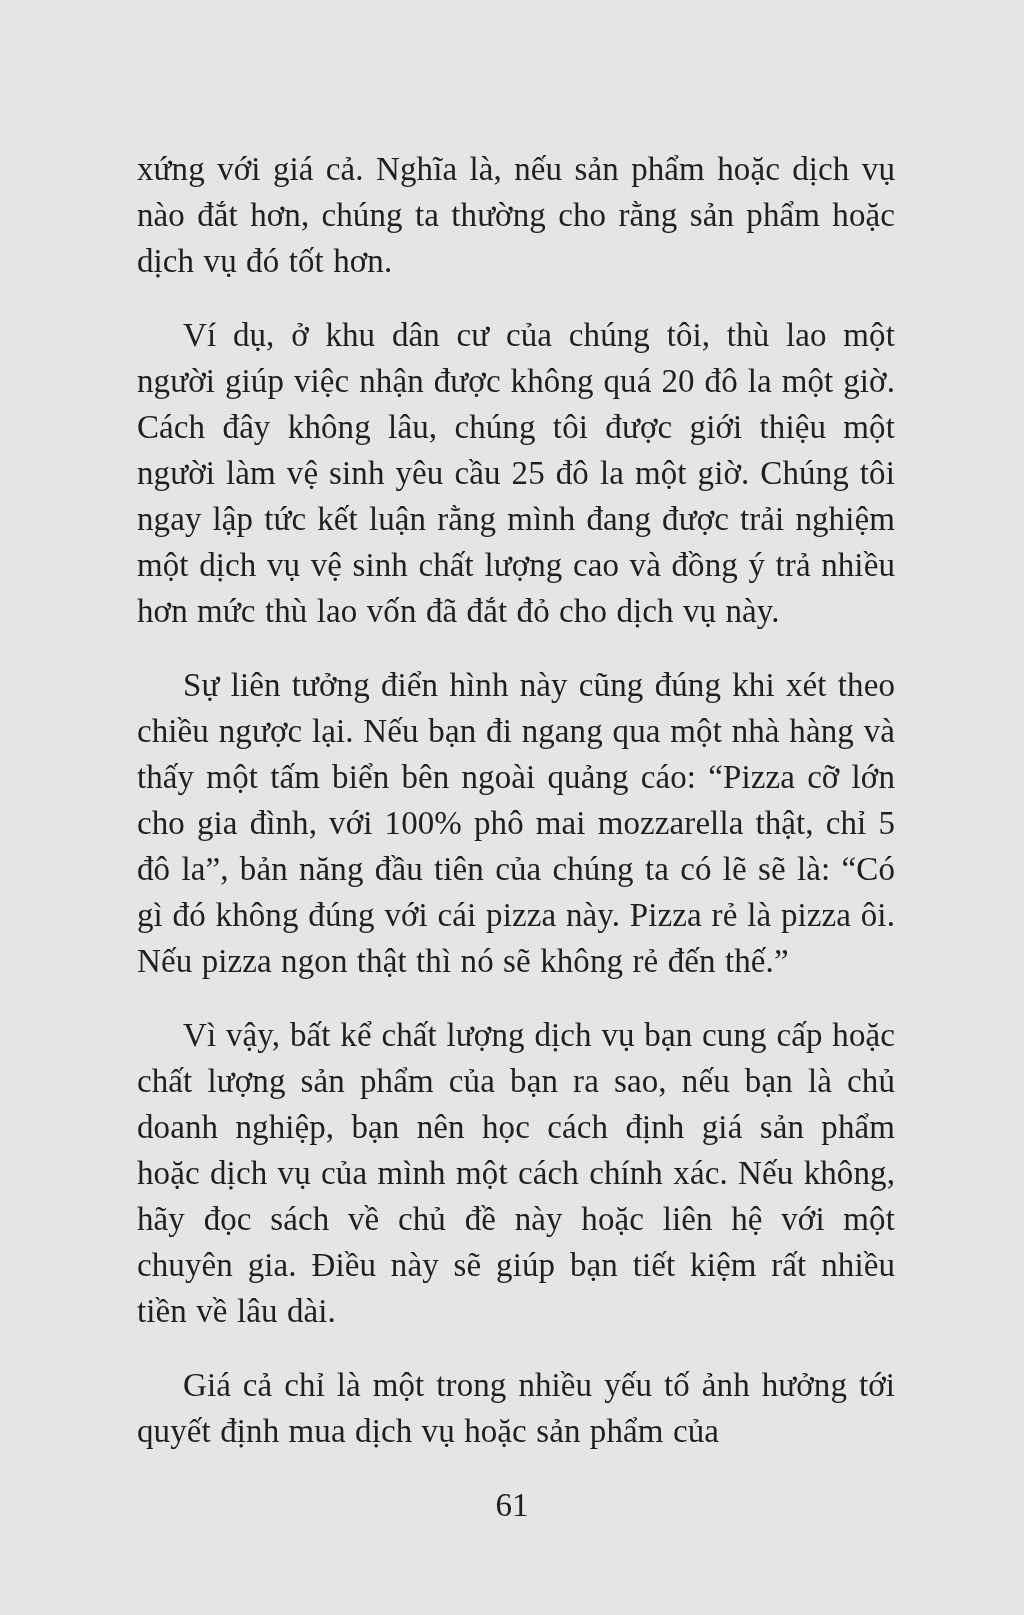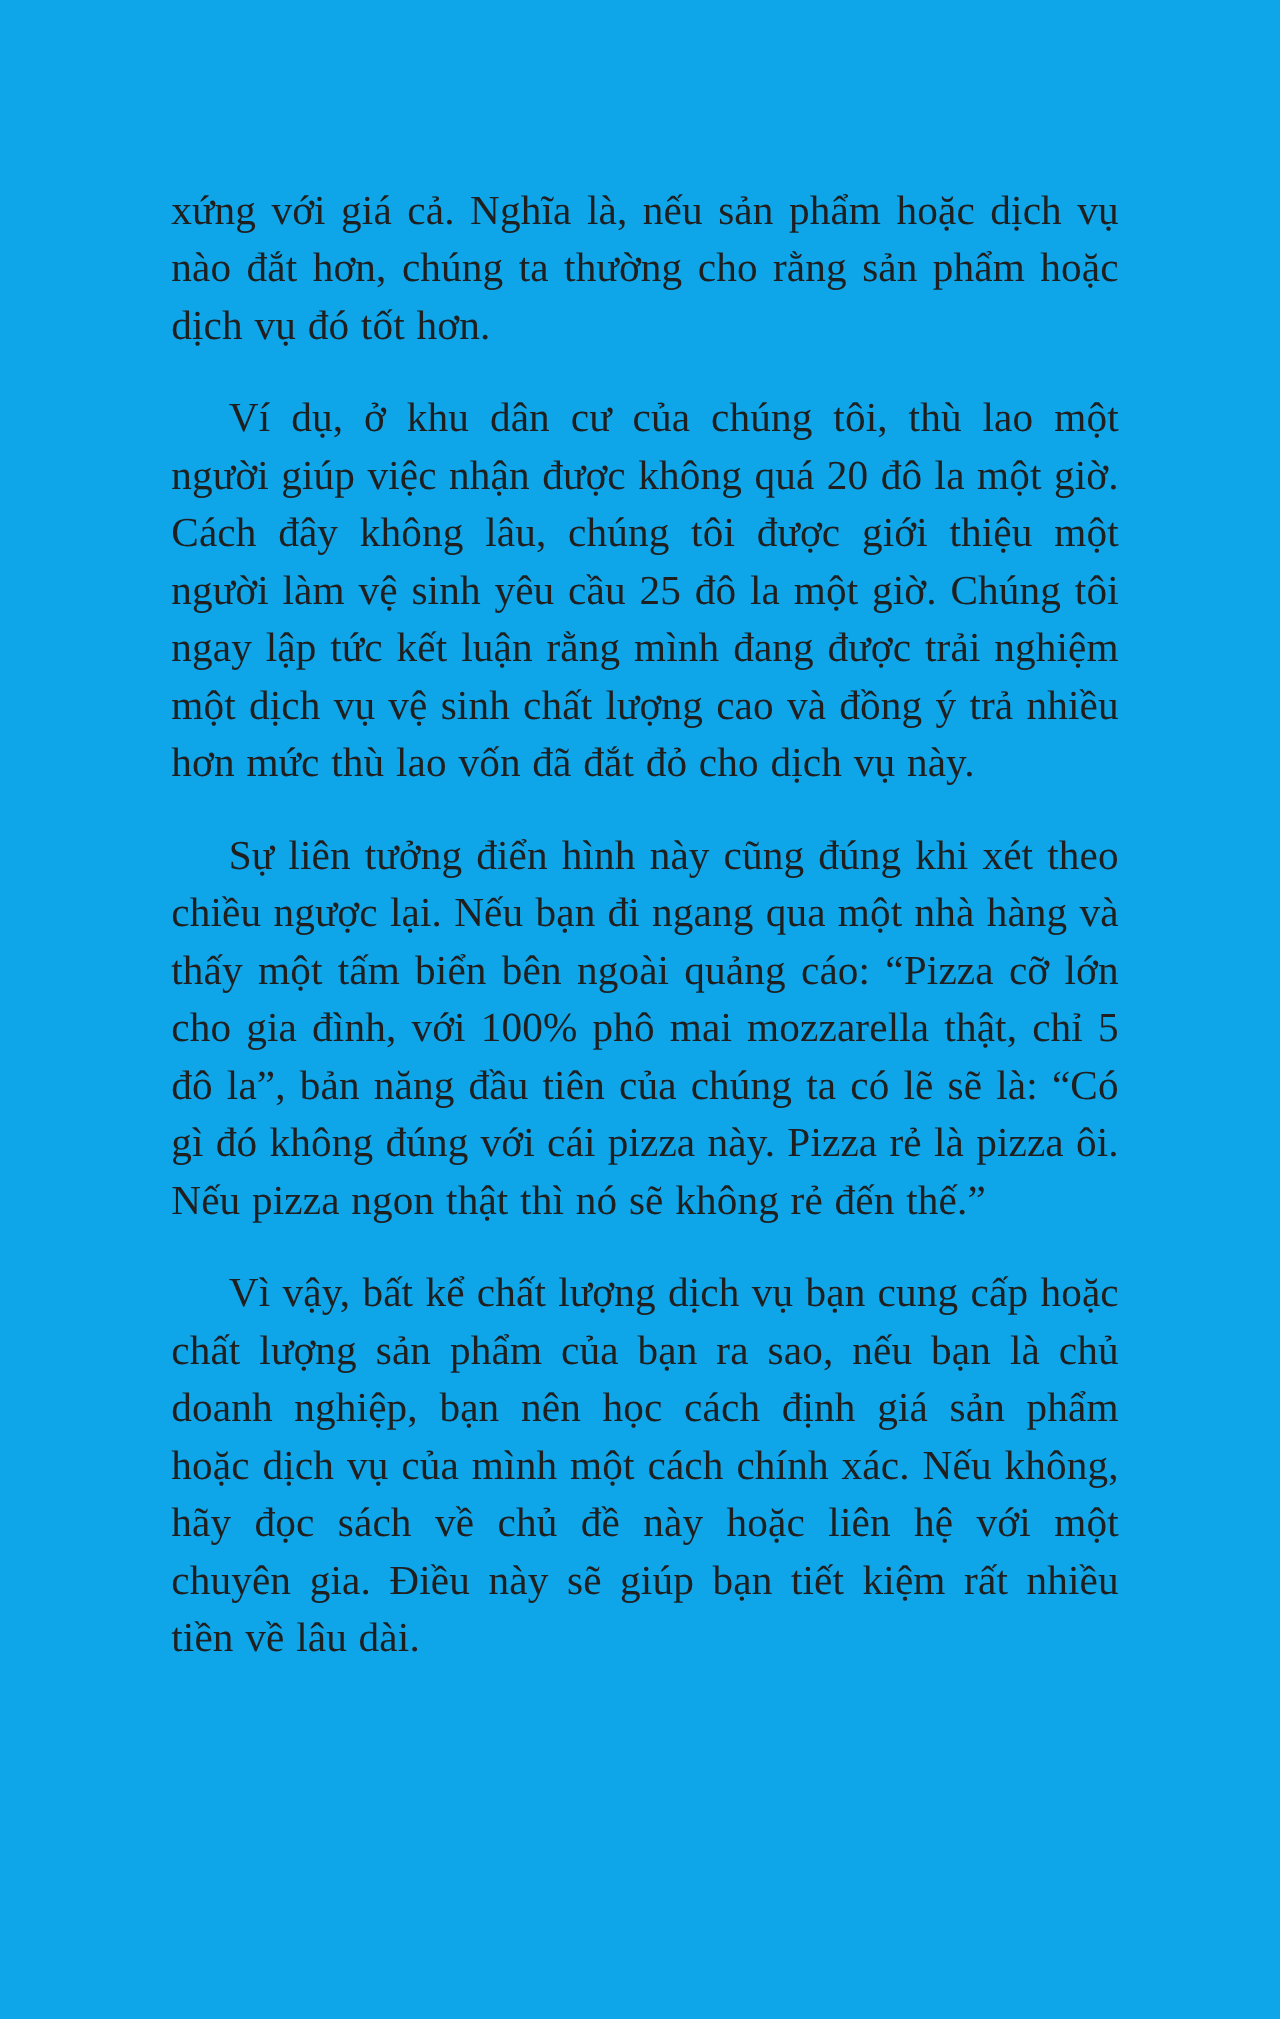--- a/index.html
+++ b/index.html
@@ -10,21 +10,21 @@
     width: 1024px;
     height: 1615px;
     background: #ffffff;
     font-family: "Liberation Serif", "DejaVu Serif", serif;
   }
   .book-page {
     position: relative;
     width: 1024px;
     height: 1615px;
     overflow: hidden;
-    background: #0ea5e9;
+    background: #e5e5e5;
   }
   .text-block {
     position: absolute;
     left: 137px;
     top: 146px;
     width: 758px;
   }
   .para {
     margin: 0;
     font-size: 33px;
@@ -52,14 +52,16 @@
 </style>
 </head>
 <body style="background: rgb(255, 255, 255);">
 
 <div class="book-page">
   <div class="text-block">
     <p class="para" style="color: rgb(31, 31, 31);">xứng với giá cả. Nghĩa là, nếu sản phẩm hoặc dịch vụ nào đắt hơn, chúng ta thường cho rằng sản phẩm hoặc dịch vụ đó tốt hơn.</p>
     <p class="para" style="color: rgb(31, 31, 31);">Ví dụ, ở khu dân cư của chúng tôi, thù lao một người giúp việc nhận được không quá 20 đô la một giờ. Cách đây không lâu, chúng tôi được giới thiệu một người làm vệ sinh yêu cầu 25 đô la một giờ. Chúng tôi ngay lập tức kết luận rằng mình đang được trải nghiệm một dịch vụ vệ sinh chất lượng cao và đồng ý trả nhiều hơn mức thù lao vốn đã đắt đỏ cho dịch vụ này.</p>
     <p class="para" style="color: rgb(31, 31, 31);">Sự liên tưởng điển hình này cũng đúng khi xét theo chiều ngược lại. Nếu bạn đi ngang qua một nhà hàng và thấy một tấm biển bên ngoài quảng cáo: “Pizza cỡ lớn cho gia đình, với 100% phô mai mozzarella thật, chỉ 5 đô la”, bản năng đầu tiên của chúng ta có lẽ sẽ là: “Có gì đó không đúng với cái pizza này. Pizza rẻ là pizza ôi. Nếu pizza ngon thật thì nó sẽ không rẻ đến thế.”</p>
     <p class="para" style="color: rgb(31, 31, 31);">Vì vậy, bất kể chất lượng dịch vụ bạn cung cấp hoặc chất lượng sản phẩm của bạn ra sao, nếu bạn là chủ doanh nghiệp, bạn nên học cách định giá sản phẩm hoặc dịch vụ của mình một cách chính xác. Nếu không, hãy đọc sách về chủ đề này hoặc liên hệ với một chuyên gia. Điều này sẽ giúp bạn tiết kiệm rất nhiều tiền về lâu dài.</p>
+    <p class="para" style="color: rgb(31, 31, 31);">Giá cả chỉ là một trong nhiều yếu tố ảnh hưởng tới quyết định mua dịch vụ hoặc sản phẩm của</p>
   </div>
+  <div class="page-number" style="color: rgb(31, 31, 31);">61</div>
 </div>
 
 </body></html>

